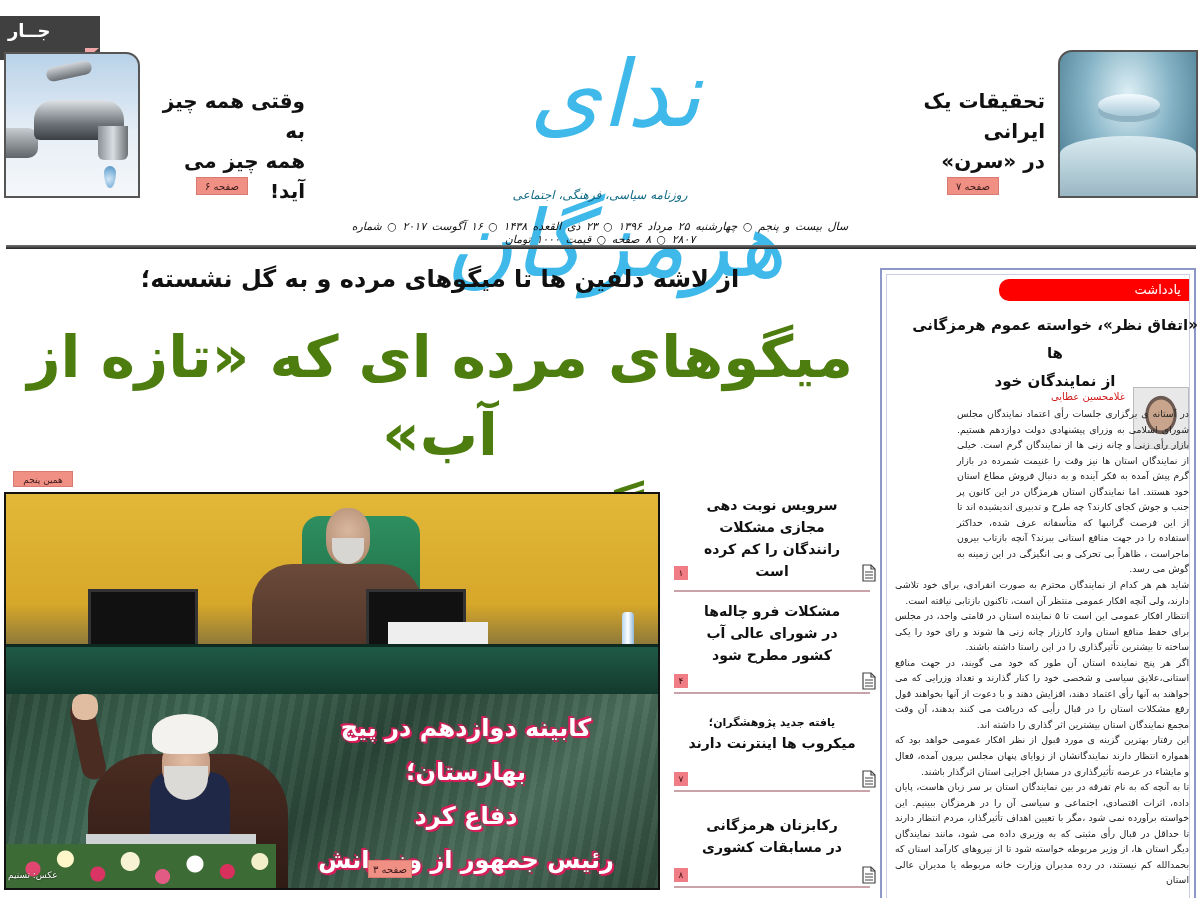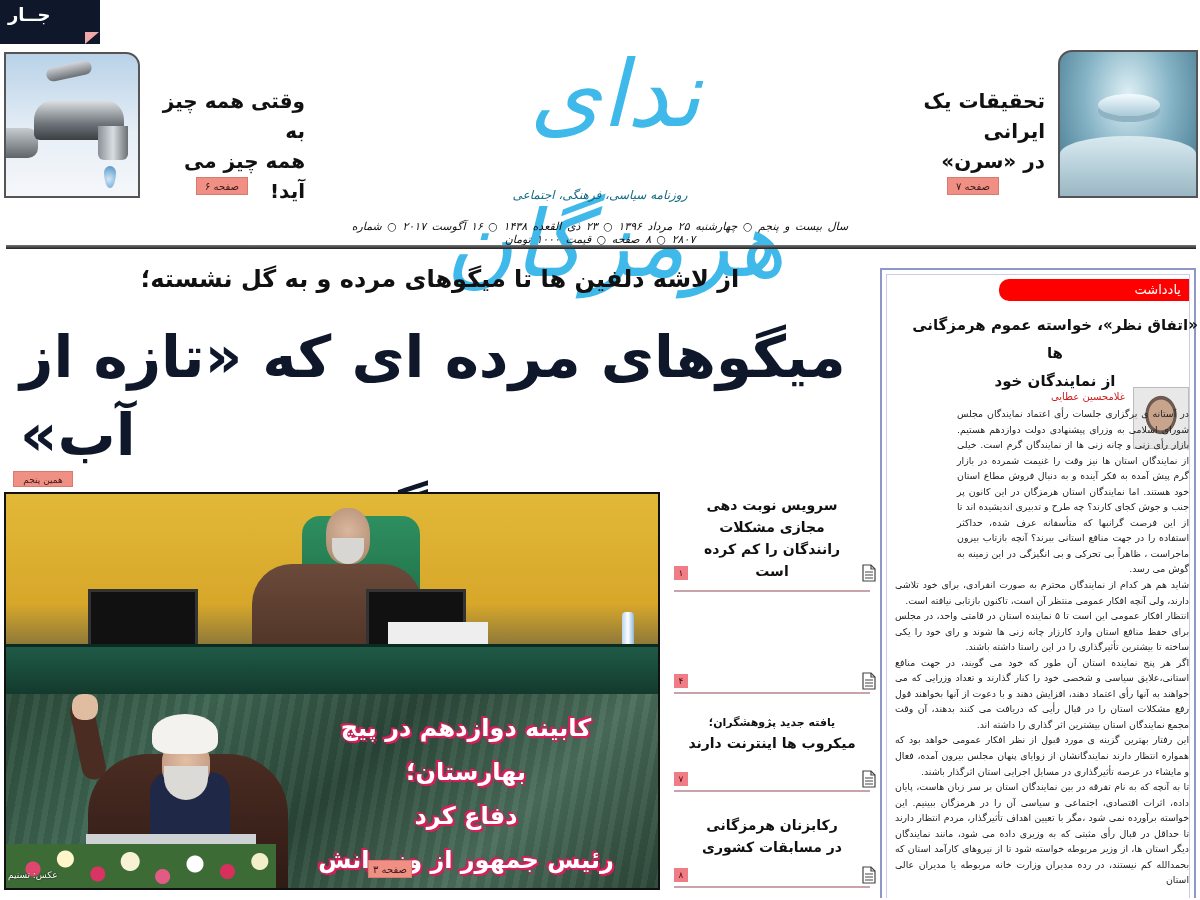--- a/index.html
+++ b/index.html
@@ -2,21 +2,21 @@
 <html><head>
 <meta charset="utf-8">
 <style>
   * { box-sizing: border-box; margin: 0; padding: 0; }
   html, body { width: 1200px; height: 900px; overflow: hidden; background: #fff; }
   body { position: relative; font-family: "DejaVu Sans", sans-serif; color: #111; direction: rtl; }
 
   .abs { position: absolute; }
 
   
-  .corner-tag { left: 0; top: 0; width: 100px; height: 44px; background: #0f172a; }
+  .corner-tag { left: 0; top: 16px; width: 100px; height: 44px; background: #404040; }
   .corner-tag::after { content: ""; position: absolute; left: 85px; top: 32px; border-left: 14px solid #f0a7a7; border-bottom: 12px solid transparent; }
   .corner-tag span { position: absolute; left: 8px; top: 4px; font-family: "DejaVu Sans", sans-serif; font-weight: bold; font-size: 18px; color: #fff; }
 
   
   .teaser-img { border: 2px solid #555; border-radius: 14px 14px 14px 0; overflow: hidden; }
   .faucet-img { left: 4px; top: 52px; width: 136px; height: 146px; background: linear-gradient(180deg,#b9d2e8 0%, #e6eef6 55%, #f5f7fa 100%); border-radius: 0 14px 0 0; }
   .faucet-body { position: absolute; left: 28px; top: 46px; width: 90px; height: 40px; border-radius: 20px 20px 6px 6px; background: linear-gradient(180deg,#dfe3e7,#6d7378 60%,#3a3f44); }
   .faucet-spout { position: absolute; left: 92px; top: 72px; width: 30px; height: 34px; border-radius: 0 0 6px 6px; background: linear-gradient(90deg,#8a9096,#d8dde2,#6b7075); }
   .faucet-handle { position: absolute; left: 40px; top: 10px; width: 46px; height: 14px; border-radius: 7px; background: linear-gradient(180deg,#d1d5d9,#6a6f74); transform: rotate(-12deg); }
   .faucet-drop { position: absolute; left: 98px; top: 112px; width: 12px; height: 22px; border-radius: 50% 50% 50% 50% / 30% 30% 70% 70%; background: radial-gradient(circle at 40% 60%, #cfe6f7, #4a8fc4); }
@@ -34,21 +34,21 @@
   .chip-7 { left: 947px; top: 177px; width: 52px; }
 
   
   .masthead-logo { left: 400px; top: 20px; width: 430px; height: 150px; font-family: "DejaVu Serif", serif; font-style: italic; font-size: 92px; line-height: 150px; color: #3fb8ea; text-align: center; letter-spacing: -2px; }
   .masthead-tagline { left: 440px; top: 188px; width: 320px; text-align: center; font-family: "DejaVu Serif", serif; font-style: italic; font-size: 12px; color: #146c86; }
   .masthead-info { left: 340px; top: 220px; width: 520px; text-align: center; font-family: "DejaVu Serif", serif; font-style: italic; font-size: 11px; color: #111; word-spacing: 2px; }
   .masthead-rule { left: 6px; top: 245px; width: 1190px; height: 4px; background: linear-gradient(180deg,#777,#222); }
 
   
   .kicker { left: 100px; top: 265px; width: 680px; text-align: center; font-weight: bold; font-size: 24px; color: #111; }
-  .headline { left: 20px; top: 318px; width: 840px; text-align: left; font-family: "DejaVu Sans", sans-serif; font-weight: bold; font-size: 58px; line-height: 78px; color: #0f172a; letter-spacing: 1px; }
+  .headline { left: 20px; top: 318px; width: 840px; text-align: center; font-family: "DejaVu Sans", sans-serif; font-weight: bold; font-size: 58px; line-height: 78px; color: #4d7c0f; letter-spacing: 1px; }
   .chip-same { left: 13px; top: 471px; width: 60px; height: 16px; line-height: 16px; font-size: 9px; }
 
   
   .photo-frame { left: 4px; top: 492px; width: 656px; height: 398px; border: 2px solid #111; background: #222; }
   .photo-top { position: absolute; left: 0; top: 0; width: 100%; height: 200px; background: linear-gradient(180deg,#e2b838 0%,#d7a72a 55%,#8f7a3a 75%,#2e5a48 85%,#1d3b30 100%); overflow: hidden; }
   .chair { position: absolute; left: 296px; top: 22px; width: 118px; height: 110px; background: linear-gradient(180deg,#2e8f5f,#1d6a45); border-radius: 18px 18px 6px 6px; }
   .speaker-head { position: absolute; left: 320px; top: 14px; width: 44px; height: 56px; border-radius: 45% 45% 40% 40%; background: radial-gradient(circle at 50% 40%, #d9b79f, #a88266); }
   .speaker-beard { position: absolute; left: 326px; top: 44px; width: 32px; height: 26px; border-radius: 0 0 16px 16px; background: #d8d6d2; }
   .speaker-body { position: absolute; left: 246px; top: 70px; width: 170px; height: 90px; border-radius: 40px 40px 6px 6px; background: linear-gradient(180deg,#6b4a3a,#4e3427); }
   .monitor { position: absolute; top: 95px; height: 58px; background: #111; border: 3px solid #333; }
@@ -184,20 +184,21 @@
     <svg class="doc-icon" viewBox="0 0 14 18">
         <path d="M1 1h8l4 4v12H1z" fill="#fff" stroke="#444" stroke-width="1.2"></path>
         <path d="M9 1v4h4" fill="none" stroke="#444" stroke-width="1.2"></path>
         <path d="M3 8h8M3 11h8M3 14h8" stroke="#444" stroke-width="1"></path>
       </svg>
   </div>
   <div class="news-rule" style="top:96px;"></div>
 </div>
 
 <div class="news-item" style="top:600px;">
+  <div class="news-title" style="width:140px;margin:0 auto;">مشکلات فرو چاله‌ها در شورای عالی آب کشور مطرح شود</div>
   <div class="news-foot" style="top:74px;">
     <span class="news-num">۴</span>
     <svg class="doc-icon" viewBox="0 0 14 18">
         <path d="M1 1h8l4 4v12H1z" fill="#fff" stroke="#444" stroke-width="1.2"></path>
         <path d="M9 1v4h4" fill="none" stroke="#444" stroke-width="1.2"></path>
         <path d="M3 8h8M3 11h8M3 14h8" stroke="#444" stroke-width="1"></path>
       </svg>
   </div>
   <div class="news-rule" style="top:92px;"></div>
 </div>

